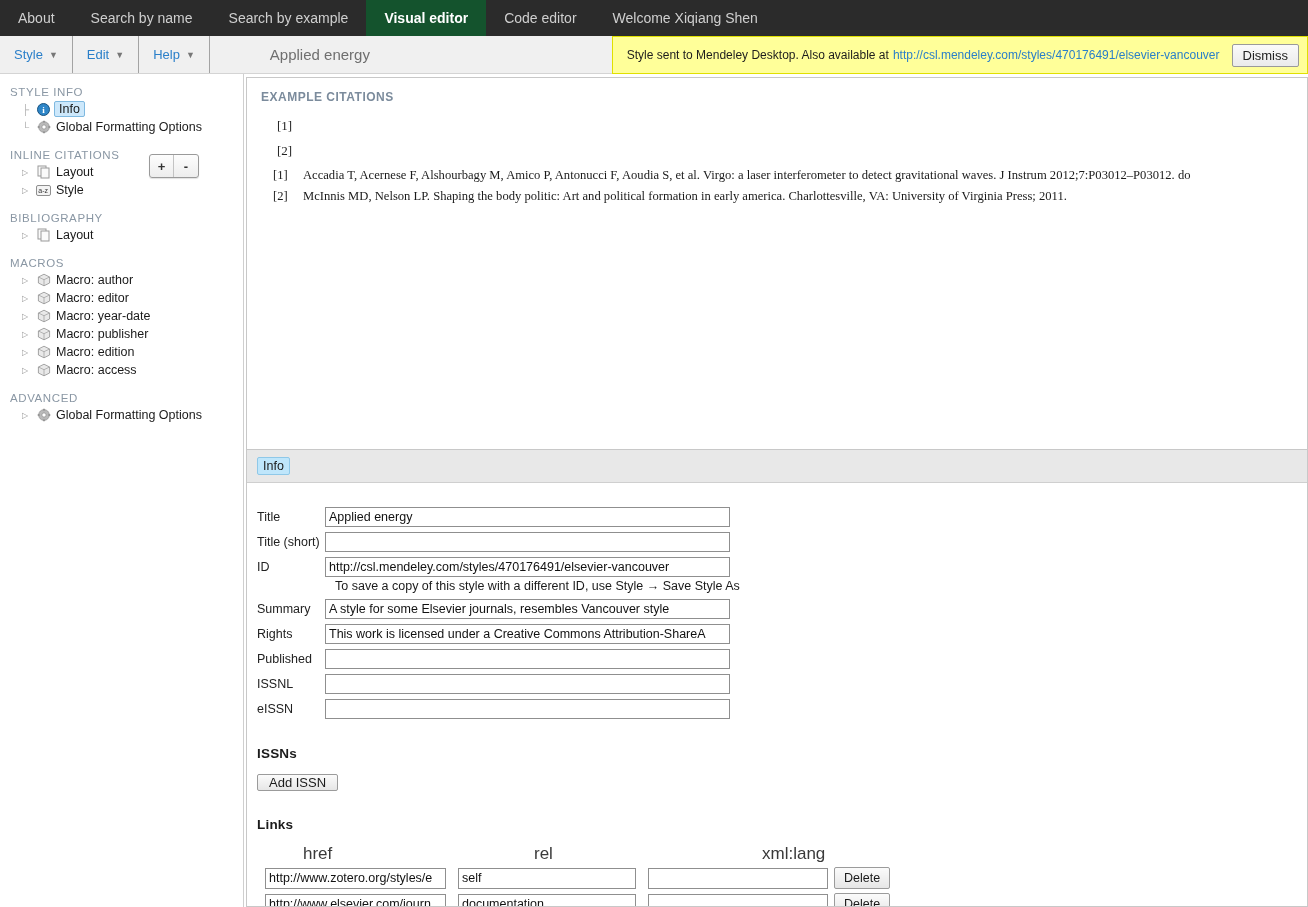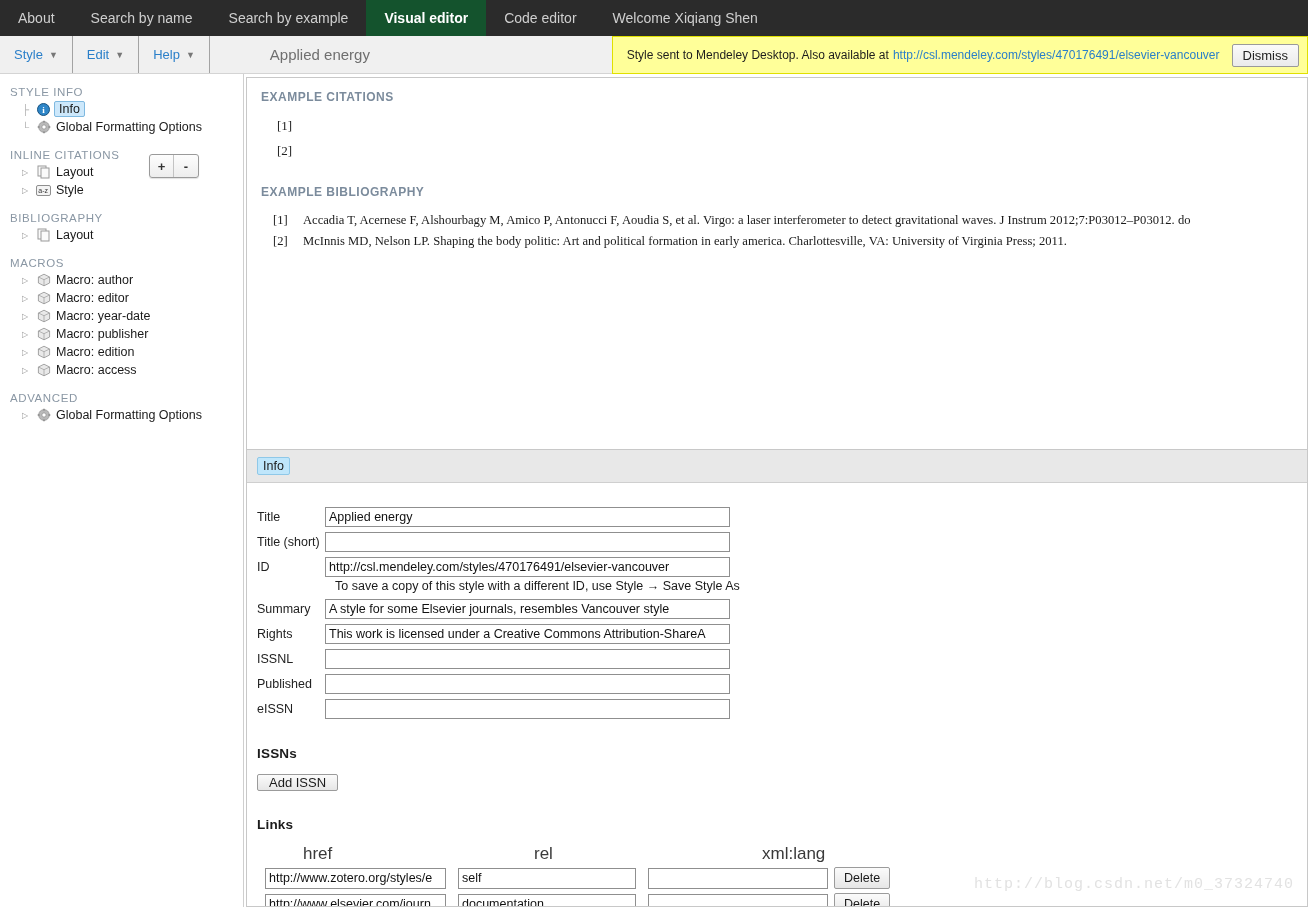--- a/index.html
+++ b/index.html
@@ -512,21 +512,20 @@
   </div>
 
   <div id="right">
 
     <div id="preview">
       <div class="sec-head">EXAMPLE CITATIONS</div>
       <div id="citations-holder">
           <div class="cit-line">[1]</div>
           <div class="cit-line">[2]</div>
         </div>
-      <div class="sec-head" style="margin-top:26px;">EXAMPLE BIBLIOGRAPHY</div>
       <div id="bib-holder">
           <div class="bib-row">
             <span class="bib-num">[1]</span>
             <span>Accadia T, Acernese F, Alshourbagy M, Amico P, Antonucci F, Aoudia S, et al. Virgo: a laser interferometer to detect gravitational waves. J Instrum 2012;7:P03012–P03012. do</span>
           </div>
           <div class="bib-row">
             <span class="bib-num">[2]</span>
             <span>McInnis MD, Nelson LP. Shaping the body politic: Art and political formation in early america. Charlottesville, VA: University of Virginia Press; 2011.</span>
           </div>
         </div>
@@ -553,25 +552,25 @@
             <div class="helper">To save a copy of this style with a different ID, use Style → Save Style As</div>
             <div class="frow">
               <div class="flabel">Summary</div>
               <input class="finput" type="text" value="A style for some Elsevier journals, resembles Vancouver style" style="">
             </div>
             <div class="frow">
               <div class="flabel">Rights</div>
               <input class="finput" type="text" value="This work is licensed under a Creative Commons Attribution-ShareA" style="">
             </div>
             <div class="frow">
+              <div class="flabel">Published</div>
+              <input class="finput" type="text" value="" style="">
+            </div>
+            <div class="frow">
               <div class="flabel">ISSNL</div>
-              <input class="finput" type="text" value="" style="">
-            </div>
-            <div class="frow">
-              <div class="flabel">Published</div>
               <input class="finput" type="text" value="" style="">
             </div>
             <div class="frow">
               <div class="flabel">eISSN</div>
               <input class="finput" type="text" value="" style="">
             </div>
           </div>
 
         <div class="sub-head">ISSNs</div>
         <button class="btn">Add ISSN</button>
@@ -593,15 +592,14 @@
               <input type="text" class="li-href" value="http://www.elsevier.com/journ" style="">
               <input type="text" class="li-rel" value="documentation" style="">
               <input type="text" class="li-lang" value="" style="">
               <button class="del-btn">Delete</button>
             </div>
           </div>
         <button class="btn" style="margin-top:4px;">Add Link</button>
       </div>
     </div>
 
-    <div id="watermark">http://blog.csdn.net/m0_37324740</div>
   </div>
 </div>
 
 </body></html>

